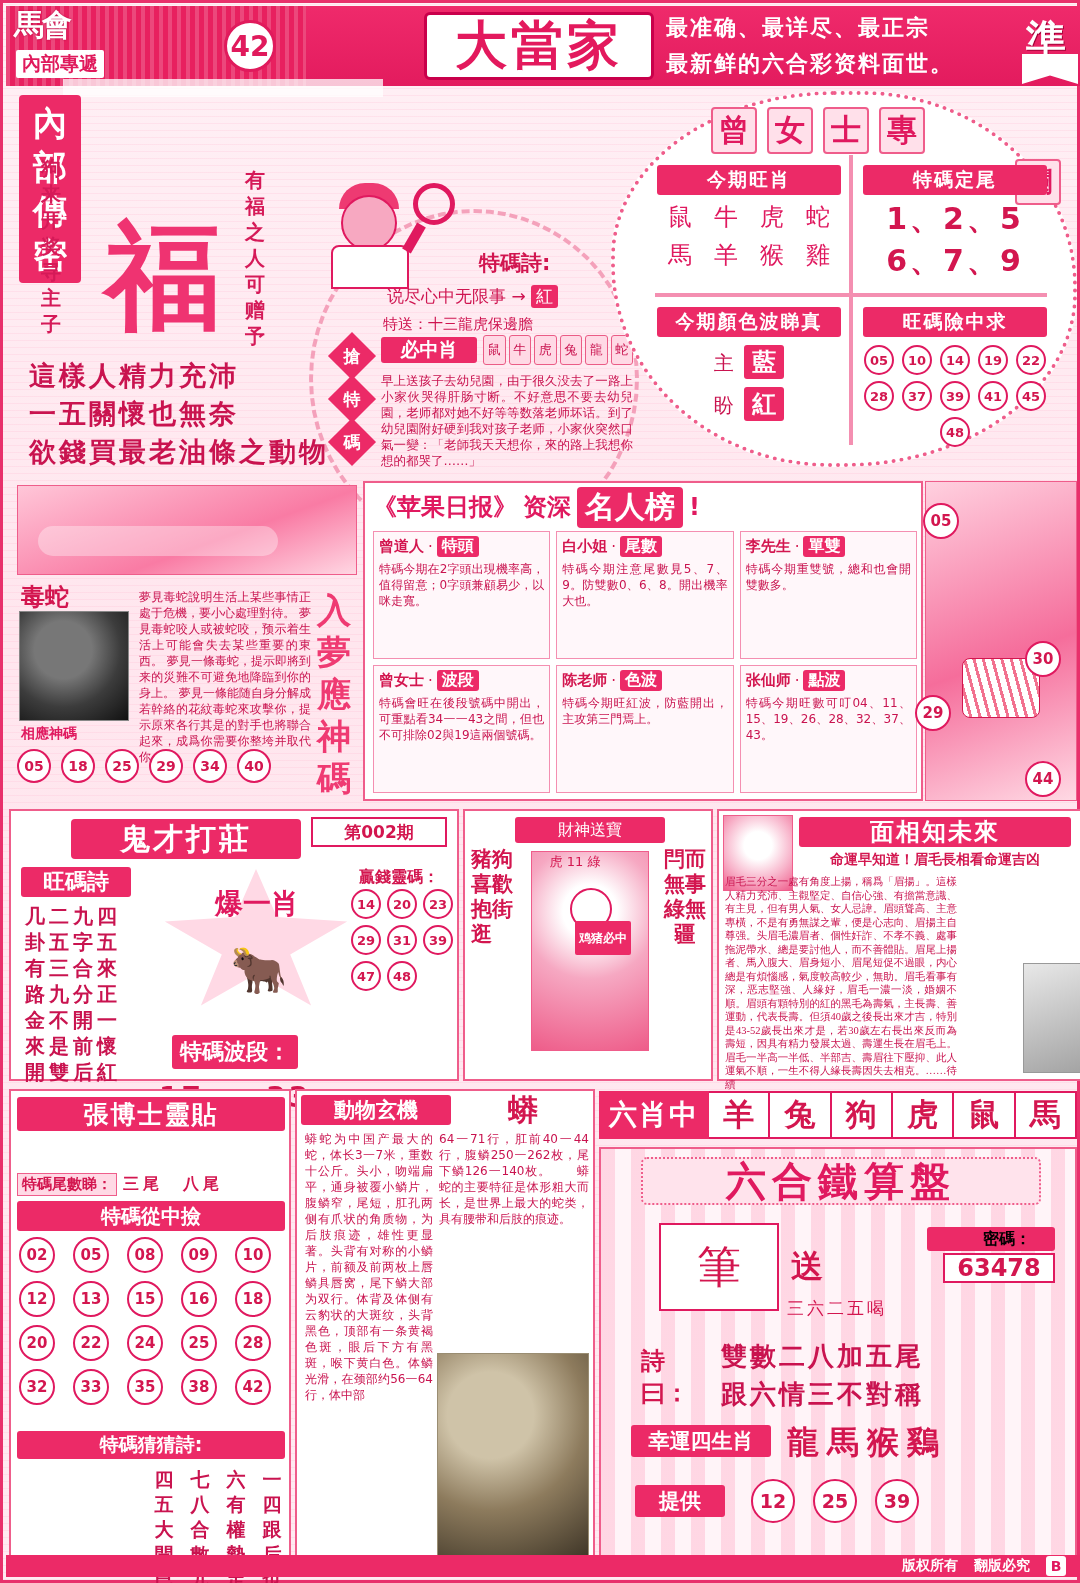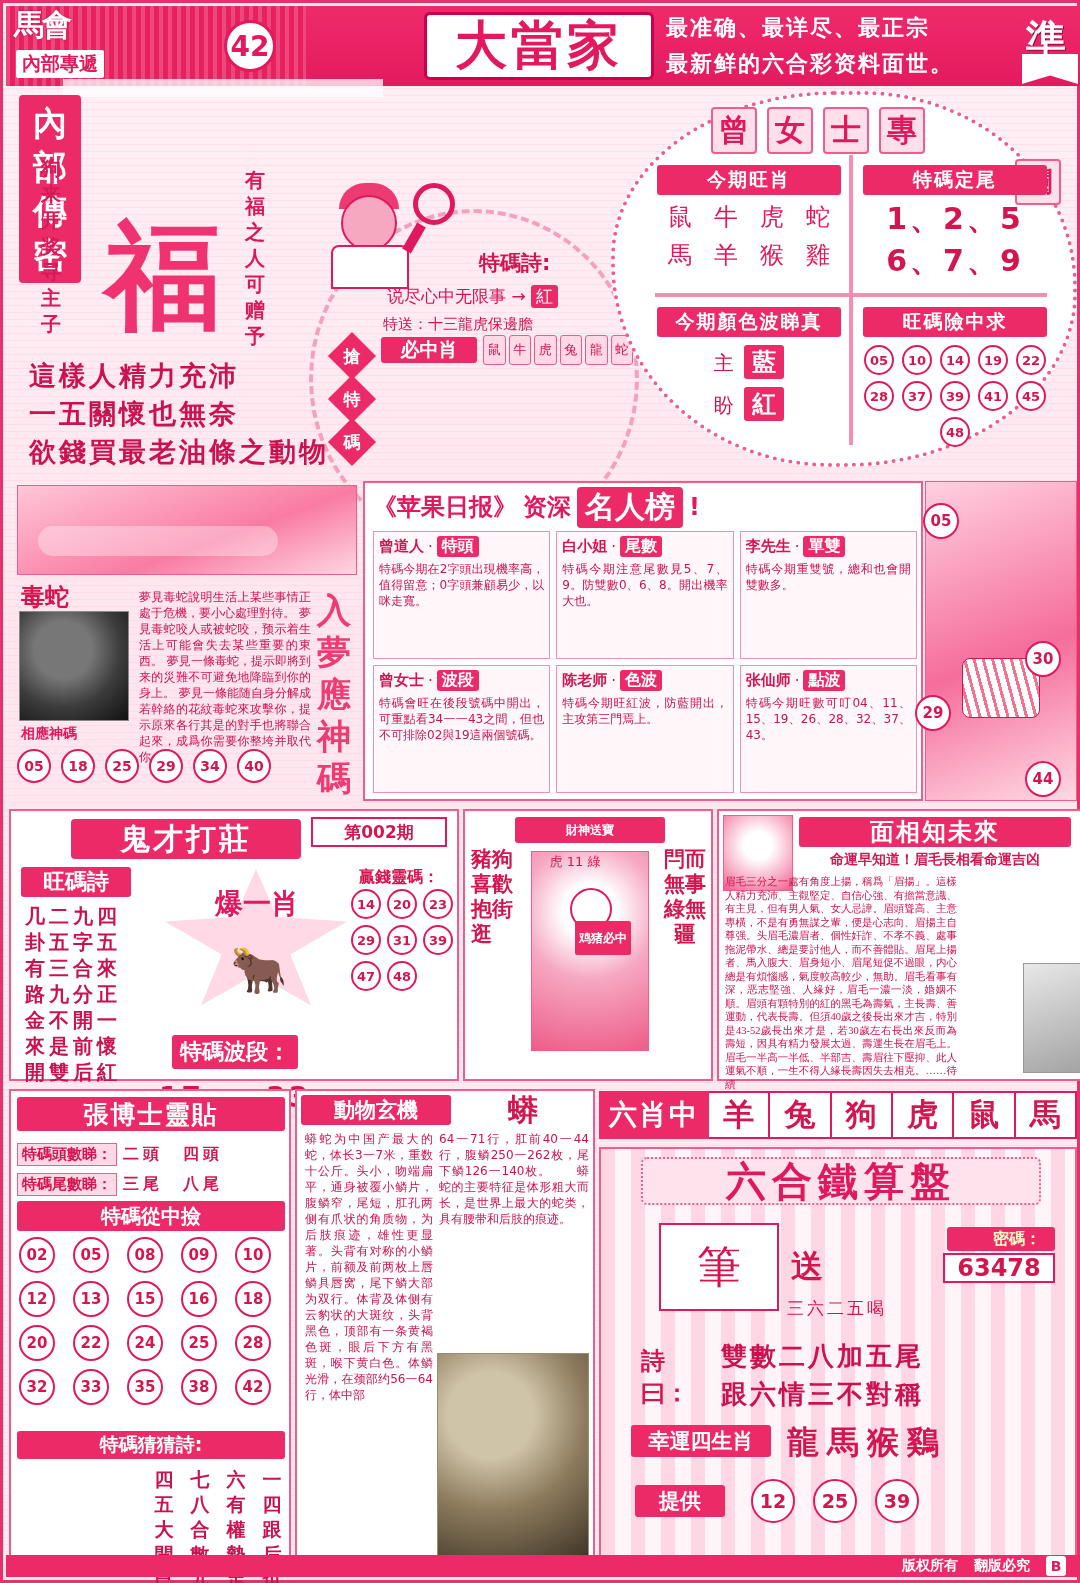--- a/index.html
+++ b/index.html
@@ -328,21 +328,21 @@
   .bo-line .lbl { background:#ec2a67; color:#fff; font-size:22px; font-weight:bold; padding:2px 8px; border-radius:3px; }
   .bo-line .val { font-size:28px; font-weight:bold; color:#d3164f; letter-spacing:3px; }
 
   
   .sec-god {
     position:absolute; left:460px; top:806px; width:250px; height:272px;
     border:2px solid #ef5d8b; background:#fff;
   }
   .god-title {
     position:absolute; left:50px; top:6px; width:150px; height:26px;
-    background:#ec2a67; color:#fff; font-size:12px; font-weight:bold;
+    background:#ec2a67; color:#fff; font-size:16px; font-weight:normal;
     display:flex; align-items:center; justify-content:center; border-radius:3px;
   }
   .god-img {
     position:absolute; left:66px; top:40px; width:118px; height:200px;
     background:radial-gradient(circle at 50% 30%, #fff 0 18%, #f6a8c2 45%, #ee5c89 100%);
     border:1px solid #ef5d8b;
   }
   .god-img .face { position:absolute; left:38px; top:36px; width:42px; height:42px; border-radius:50%; background:#fff; border:2px solid #e0195f; }
   .god-v-left {
     position:absolute; left:6px; top:36px; width:44px;
@@ -490,22 +490,22 @@
   }
   .ab-seal {
     position:absolute; left:58px; top:74px; width:120px; height:88px;
     border:2px solid #e0195f; background:#fff;
     display:flex; align-items:center; justify-content:center; font-size:44px; color:#d3164f;
   }
   .ab-song {
     position:absolute; left:190px; top:96px; font-size:32px; font-weight:bold; color:#d3164f;
   }
   .ab-pwd-lbl {
-    position:absolute; right:20px; top:78px; width:108px; height:24px;
-    background:#ec2a67; color:#fef9c3; font-size:16px; font-weight:bold;
+    position:absolute; right:20px; top:78px; width:128px; height:24px;
+    background:#ec2a67; color:#000000; font-size:16px; font-weight:bold;
     display:flex; align-items:center; justify-content:center; border-radius:3px;padding-left:32px;
   }
   .ab-pwd {
     position:absolute; right:20px; top:104px; width:112px; height:30px;
     border:2px solid #e0195f; background:#fff; color:#d3164f;
     font-size:24px; font-weight:bold; display:flex; align-items:center; justify-content:center;
   }
   .ab-5 {
     position:absolute; left:186px; top:148px; width:150px; font-size:17px; color:#d3164f; letter-spacing:3px;
   }
@@ -606,20 +606,21 @@
       <div>
           <span>搶</span>
         </div>
       <div>
           <span>特</span>
         </div>
       <div>
           <span>碼</span>
         </div>
     </div>
+    <div class="story">早上送孩子去幼兒園，由于很久没去了一路上小家伙哭得肝肠寸断。不好意思不要去幼兒園，老师都对她不好等等数落老师坏话。到了幼兒園附好硬到我对孩子老师，小家伙突然口氣一變：「老師我天天想你，來的路上我想你想的都哭了……」</div>
     <div class="inner-lines">
       <div>這樣人精力充沛</div>
       <div>一五關懷也無奈</div>
       <div>欲錢買最老油條之動物</div>
     </div>
   </div>
 
   <div class="cloud">
     <div class="cloud-title">
       <span>曾</span>
@@ -806,24 +807,20 @@
   <div class="sec-face">
     <div class="face-old"></div>
     <div class="face-title">面相知未來</div>
     <div class="face-sub">命運早知道！眉毛長相看命運吉凶</div>
     <div class="face-body">眉毛三分之一處有角度上揚，稱爲「眉揚」。這樣人精力充沛、主觀堅定、自信心強、有擔當意識、有主見，但有男人氣、女人忌諱。眉頭聳高、主意專橫，不是有勇無謀之輩，便是心志向、眉揚主自尊强。头眉毛濃眉者、個性奸詐、不孝不義、處事拖泥帶水、總是要討他人，而不善體貼。眉尾上揚者、馬入腹大、眉身短小、眉尾短促不過眼，内心總是有煩惱感，氣度較高較少，無助。眉毛看事有深，恶志堅強、人緣好，眉毛一濃一淡，婚姻不順。眉頭有顆特別的紅的黑毛為壽氣，主長壽、善運動，代表長壽。但須40歲之後長出來才吉，特別是43-52歲長出來才是，若30歲左右長出來反而為壽短，因具有精力發展太過、壽運生長在眉毛上。 眉毛一半高一半低、半部吉、壽眉往下壓抑、此人運氣不順，一生不得人緣長壽因失去相克。……待續</div>
     <div class="face-photo"></div>
   </div>
 
   <div class="sec-zhang">
     <div class="zh-title">張博士靈貼</div>
-    <div class="zh-row" style="top:50px;">
-      <span class="k">特碼頭數睇：</span>
-      <span class="v">二頭　四頭</span>
-    </div>
     <div class="zh-row" style="top:80px;">
       <span class="k">特碼尾數睇：</span>
       <span class="v">三尾　八尾</span>
     </div>
     <div class="zh-pick">特碼從中撿</div>
     <div class="zh-grid">
       <div class="ball">02</div>
       <div class="ball">05</div>
       <div class="ball">08</div>
       <div class="ball">09</div>

